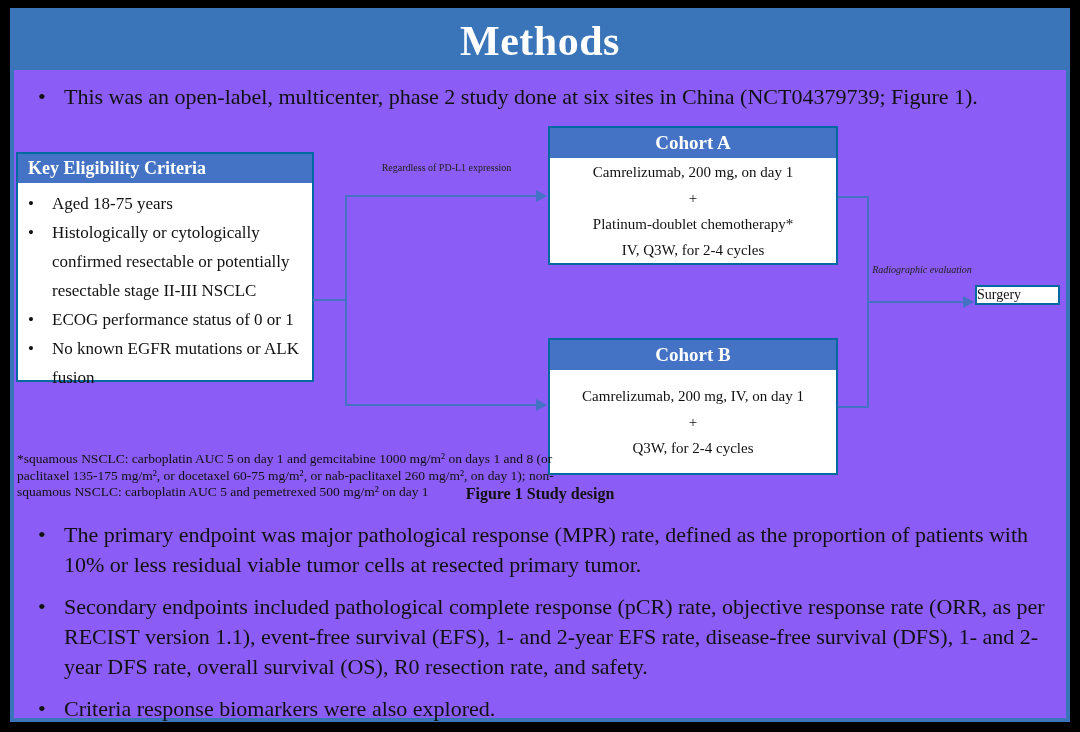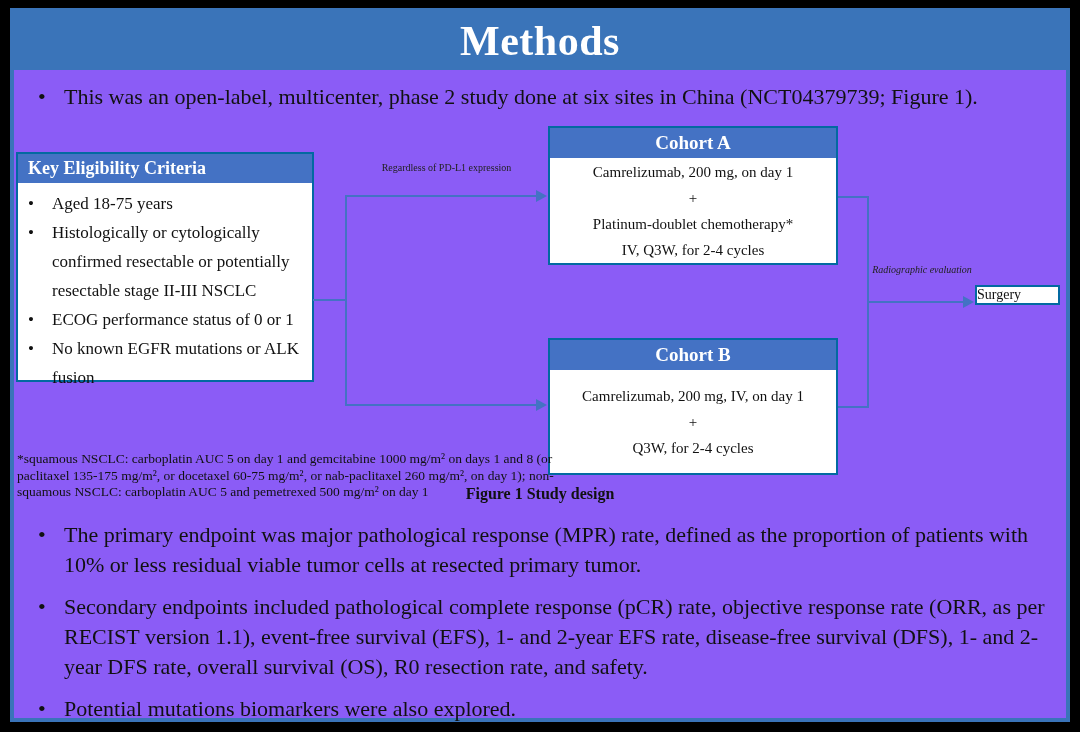--- a/index.html
+++ b/index.html
@@ -166,17 +166,17 @@
     <div class="bullet-row">
       <span class="bullet-glyph">•</span>
       <span>The primary endpoint was major pathological response (MPR) rate, defined as the proportion of patients with 10% or less residual viable tumor cells at resected primary tumor.</span>
     </div>
     <div class="bullet-row">
       <span class="bullet-glyph">•</span>
       <span>Secondary endpoints included pathological complete response (pCR) rate, objective response rate (ORR, as per RECIST version 1.1), event-free survival (EFS), 1- and 2-year EFS rate, disease-free survival (DFS), 1- and 2-year DFS rate, overall survival (OS), R0 resection rate, and safety.</span>
     </div>
     <div class="bullet-row">
       <span class="bullet-glyph">•</span>
-      <span>Potential mutations biomarkers were also explored.</span>
+      <span>Criteria response biomarkers were also explored.</span>
     </div>
   </div>
 
 </div>
 
 </body></html>

